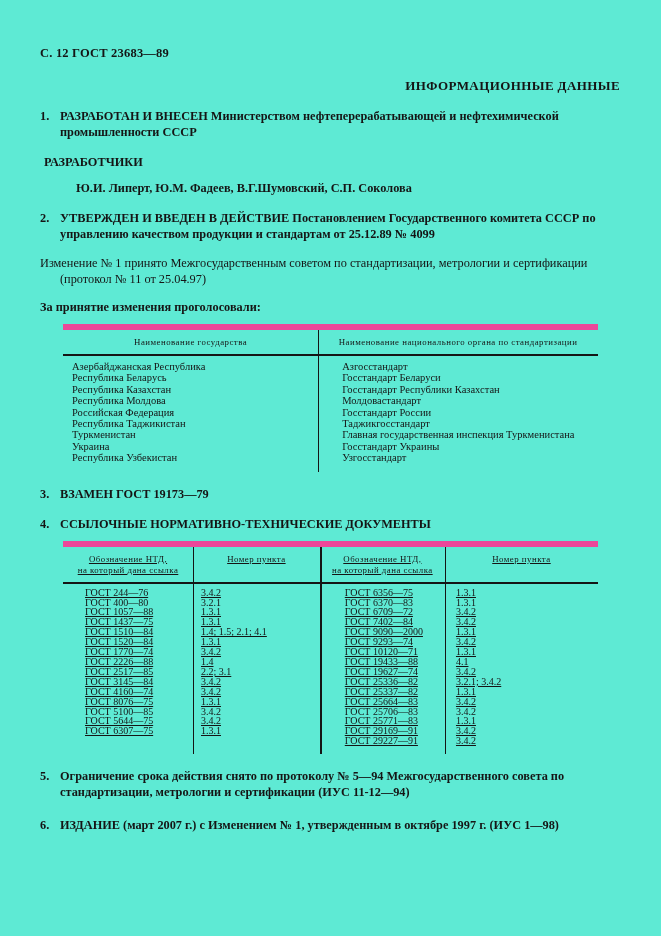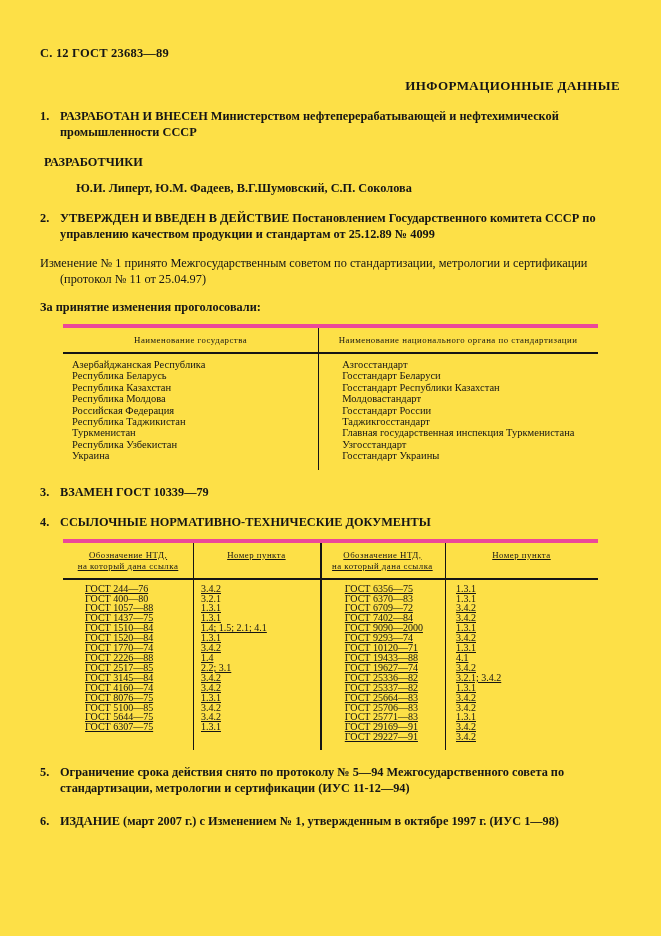--- a/index.html
+++ b/index.html
@@ -1,20 +1,20 @@
 <!DOCTYPE html>
 <html><head>
 <meta charset="utf-8">
 <style>
   * { margin:0; padding:0; box-sizing:border-box; }
   html,body { background:#e8e8e8; }
   .page {
     position:relative;
     width:661px; height:936px;
-    background:#fde047;
+    background:#5eead4;
     color:#151515;
     font-family:"Liberation Serif", serif;
     padding:46px 41px 0 40px;
     overflow:hidden;
   }
   .page-header {
     font-size:12.5px; font-weight:bold; letter-spacing:0.2px;
   }
   .doc-title {
     text-align:right; font-weight:bold; font-size:13px;
@@ -22,21 +22,21 @@
   }
   .item { display:flex; margin-top:14px; font-weight:bold; font-size:12.3px; line-height:16px; }
   .item .num { width:20px; flex:0 0 20px; }
   .item .itext { flex:1; }
   .subheading { margin-top:15px; margin-left:4px; font-weight:bold; font-size:12.3px; }
   .names { margin-top:11px; margin-left:36px; font-weight:bold; font-size:12.3px; }
   .hang { margin-top:13px; font-weight:normal; font-size:12.3px; line-height:16px;
           padding-left:20px; text-indent:-20px; }
   .vote { margin-top:13px; font-weight:bold; font-size:12.3px; }
 
-  .tbl { position:relative; margin-left:23px; width:535px; border-top:4px solid #ec4899; }
+  .tbl { position:relative; margin-left:23px; width:535px; border-top:6px solid #ec4899; }
   .tbl .thead { display:grid; border-bottom:2px solid #151515; }
   .tbl .hcell {
     font-size:8.8px; line-height:11px; text-align:center;
     letter-spacing:0.5px; padding:7px 4px 6px 4px; white-space:pre-line;
   }
   .tbl .tbody { padding-bottom:8px; }
   .trow { display:grid; }
   .tcell { font-size:10.5px; line-height:11.4px; white-space:nowrap; overflow:hidden; }
 
   .t1 { margin-top:9px; }
@@ -117,33 +117,33 @@
         </div>
         <div class="trow">
           <div class="tcell">Республика Таджикистан</div>
           <div class="tcell">Таджикгосстандарт</div>
         </div>
         <div class="trow">
           <div class="tcell">Туркменистан</div>
           <div class="tcell">Главная государственная инспекция Туркменистана</div>
         </div>
         <div class="trow">
+          <div class="tcell">Украина</div>
+          <div class="tcell">Госстандарт Украины</div>
+        </div>
+        <div class="trow">
           <div class="tcell">Республика Узбекистан</div>
           <div class="tcell">Узгосстандарт</div>
         </div>
-        <div class="trow">
-          <div class="tcell">Украина</div>
-          <div class="tcell">Госстандарт Украины</div>
-        </div>
       </div>
   </div>
 
   <div class="item">
     <span class="num">3.</span>
-    <div class="itext">ВЗАМЕН ГОСТ 10339—79</div>
+    <div class="itext">ВЗАМЕН ГОСТ 19173—79</div>
   </div>
 
   <div class="item">
     <span class="num">4.</span>
     <div class="itext">ССЫЛОЧНЫЕ НОРМАТИВНО-ТЕХНИЧЕСКИЕ ДОКУМЕНТЫ</div>
   </div>
 
   <div class="tbl t2">
     <div class="vline v1"></div>
     <div class="vline v2 thick"></div>

